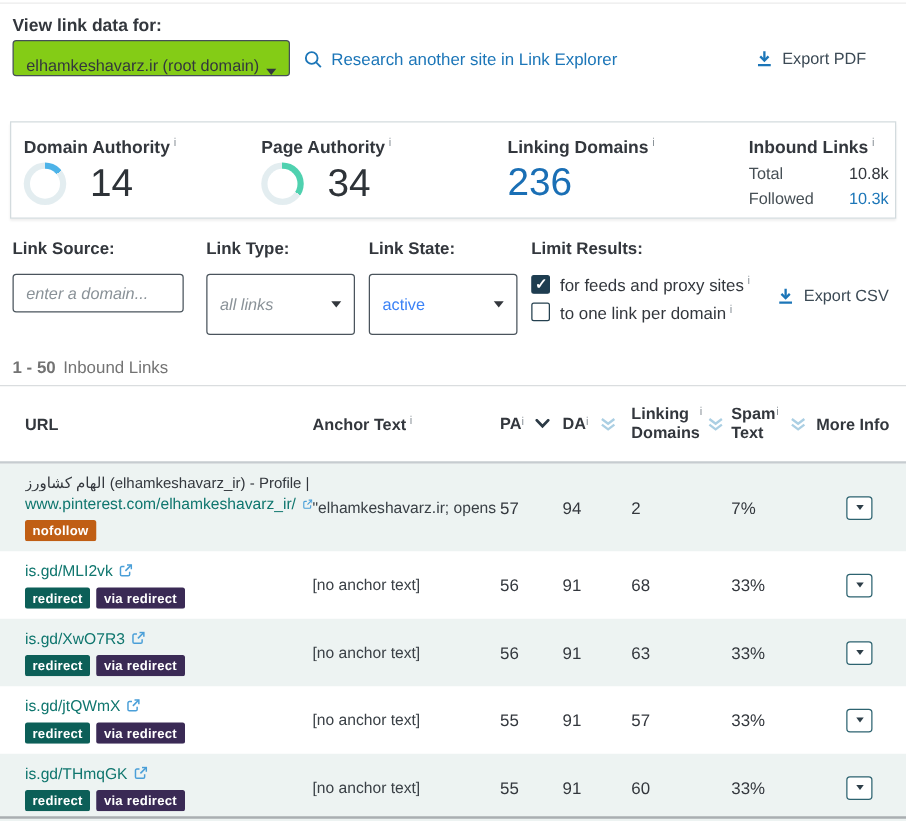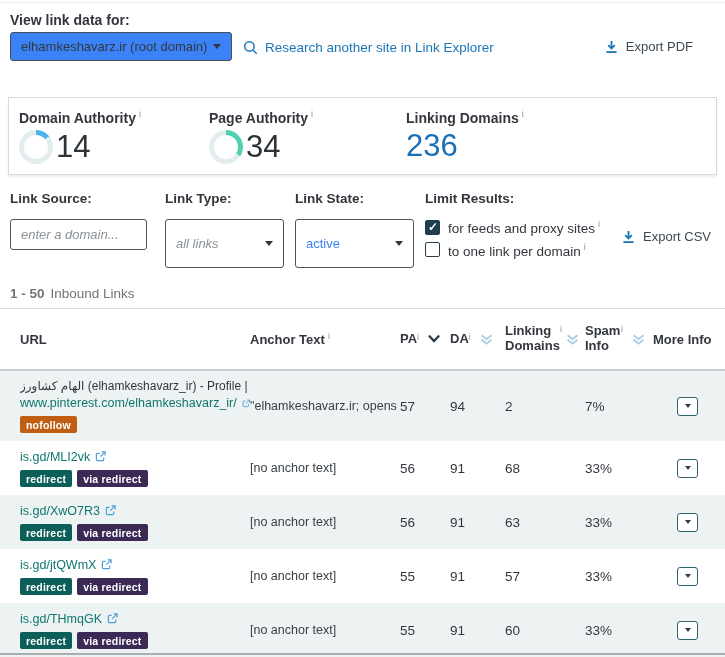--- a/index.html
+++ b/index.html
@@ -8,22 +8,22 @@
     position:relative; overflow:hidden; background:#fff;
     color:#33373d; font-family:"Liberation Sans", sans-serif; font-size:13px;
   }
   .hairline-top { position:absolute; top:2px; left:0; right:0; border-top:1px solid #ececec; }
   .hairline-bottom { position:absolute; top:653px; left:0; right:0; border-top:2px solid #a9aeb1; }
 
   
   .view-label { position:absolute; top:12px; left:10px; font-weight:bold; font-size:14px; }
   .site-select {
     position:absolute; top:32px; left:10px; width:222px; height:29px;
-    border:1px solid #454f57; border-radius:3px; background:#3b82f6;
-    display:flex; align-items:center; justify-content:space-between;
+    border:1px solid #454f57; border-radius:3px; background:#84cc16;
+    display:flex; align-items:flex-end; justify-content:space-between;
     padding:0 10px; cursor:pointer; font-size:13px;
   }
   .caret-down { width:0; height:0; border-left:4px solid transparent; border-right:4px solid transparent; border-top:5px solid #33373d; }
   .research-link {
     position:absolute; top:40px; left:243px; display:flex; align-items:center; gap:7px;
     color:#1c76b8; font-size:13.5px; cursor:pointer;
   }
   .export-link {
     display:flex; align-items:center; gap:8px; color:#3c4a55; font-size:13px; cursor:pointer;
   }
@@ -39,21 +39,21 @@
   .m-col-da { left:10px; }
   .m-col-pa { left:200px; }
   .m-col-ld { left:397px; }
   .m-col-il { left:590px; width:112px; }
   .m-label { font-weight:bold; font-size:14px; white-space:nowrap; }
   sup.info { color:#8a9298; font-size:9px; margin-left:3px; font-weight:normal; }
   .m-value-row { display:flex; align-items:center; gap:3px; margin-top:3px; }
   .gauge { width:34px; height:34px; border-radius:50%; position:relative; flex:0 0 auto;
     background:conic-gradient(var(--c) calc(var(--p) * 1%), #e3edf0 0); }
   .gauge::after { content:""; position:absolute; inset:5px; background:#fff; border-radius:50%; }
-  .m-num { font-size:31px; color:#2e3338; }
+  .m-num { font-size:31px; color:#2e3338;margin-left:16px; }
   .m-num-blue { font-size:31px; color:#1a6fb5; margin-top:2px; }
   .il-row { display:flex; justify-content:space-between; font-size:13px; margin-top:5px; color:#464f55; }
   .il-val { color:#33373d; }
   .il-val-link { color:#1c76b8; cursor:pointer; }
 
   
   .f-label { position:absolute; top:191px; font-weight:bold; font-size:13.5px; }
   .f-label-source { left:10px; } .f-label-type { left:165px; }
   .f-label-state { left:295px; } .f-label-limit { left:425px; }
   .domain-input {
@@ -153,20 +153,31 @@
       <div class="gauge" style="--p: 34; --c: #4fd1af;"></div>
       <div class="m-num">34</div>
     </div>
   </div>
 
   <div class="m-col m-col-ld">
     <div class="m-label"><span>Linking Domains</span><sup class="info">i</sup></div>
     <div class="m-num-blue">236</div>
   </div>
 
+  <div class="m-col m-col-il">
+    <div class="m-label"><span>Inbound Links</span><sup class="info">i</sup></div>
+    <div class="il-row">
+      <span>Total</span>
+      <span class="il-val">10.8k</span>
+    </div>
+    <div class="il-row">
+      <span>Followed</span>
+      <span class="il-val il-val-link">10.3k</span>
+    </div>
+  </div>
 </div>
 
 <div class="f-label f-label-source">Link Source:</div>
 <div class="f-label f-label-type">Link Type:</div>
 <div class="f-label f-label-state">Link State:</div>
 <div class="f-label f-label-limit">Limit Results:</div>
 
 <input class="domain-input" type="text" placeholder="enter a domain..." style="">
 
 <div class="sel sel-type">
@@ -235,21 +246,21 @@
           <span>Linking Domains</span>
           <span class="info-sub">i</span>
         </span>
       <svg width="13" height="11" viewBox="0 0 13 11">
         <path d="M1.5 1.2L6.5 5l5-3.8" fill="none" stroke="#abcfe3" stroke-width="1.9"></path>
         <path d="M1.5 5.7L6.5 9.5l5-3.8" fill="none" stroke="#abcfe3" stroke-width="1.9"></path>
       </svg>
     </div>
     <div class="th-sort">
       <span class="th-stack" style="width:38px;">
-          <span>Spam Info</span>
+          <span>Spam Text</span>
           <span class="info-sub">i</span>
         </span>
       <svg width="13" height="11" viewBox="0 0 13 11">
         <path d="M1.5 1.2L6.5 5l5-3.8" fill="none" stroke="#abcfe3" stroke-width="1.9"></path>
         <path d="M1.5 5.7L6.5 9.5l5-3.8" fill="none" stroke="#abcfe3" stroke-width="1.9"></path>
       </svg>
     </div>
     <div class="th-more">More Info</div>
   </div>
 

